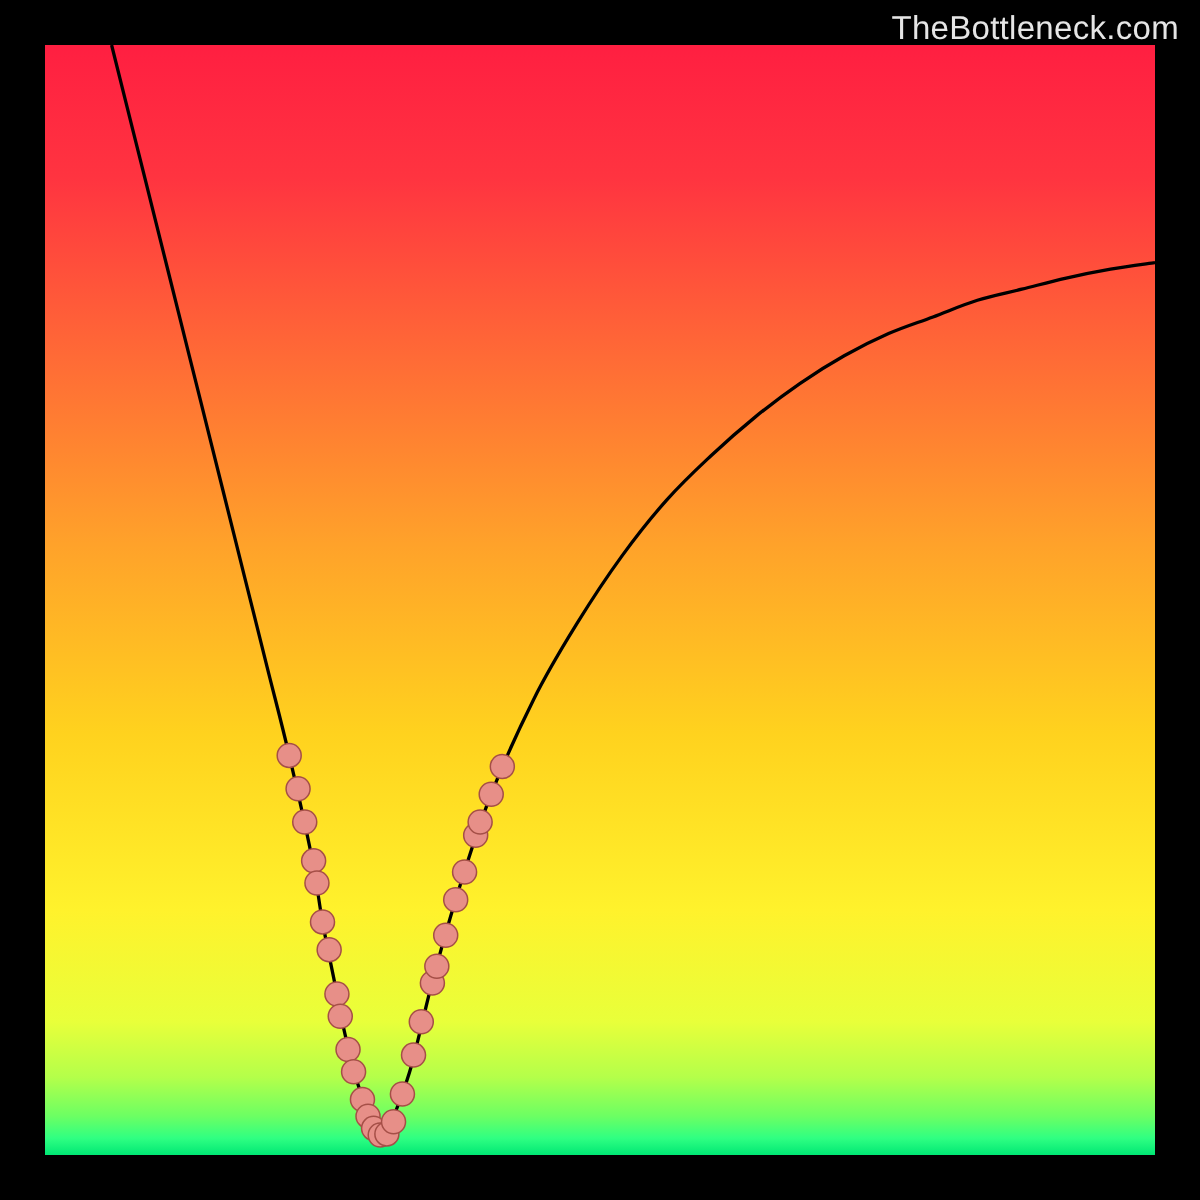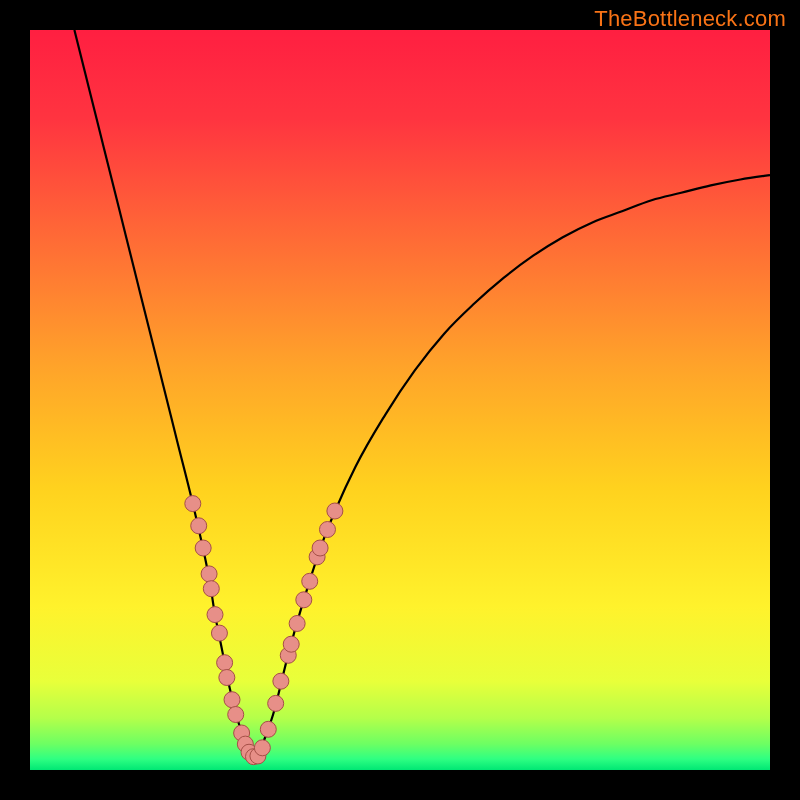--- a/index.html
+++ b/index.html
@@ -38,21 +38,21 @@
     left: 0;
     top: 0;
     width: 100%;
     height: 100%;
     pointer-events: none;
   }
   .watermark {
     position: absolute;
     top: 6px;
     right: 14px;
-    color: #f97316;
+    color: #e5e5e5;
     font-size: 22px;
     letter-spacing: 0.2px;
     font-weight: 400;
   }
 </style>
 </head>
 <body>
 
 <div class="frame">
 

